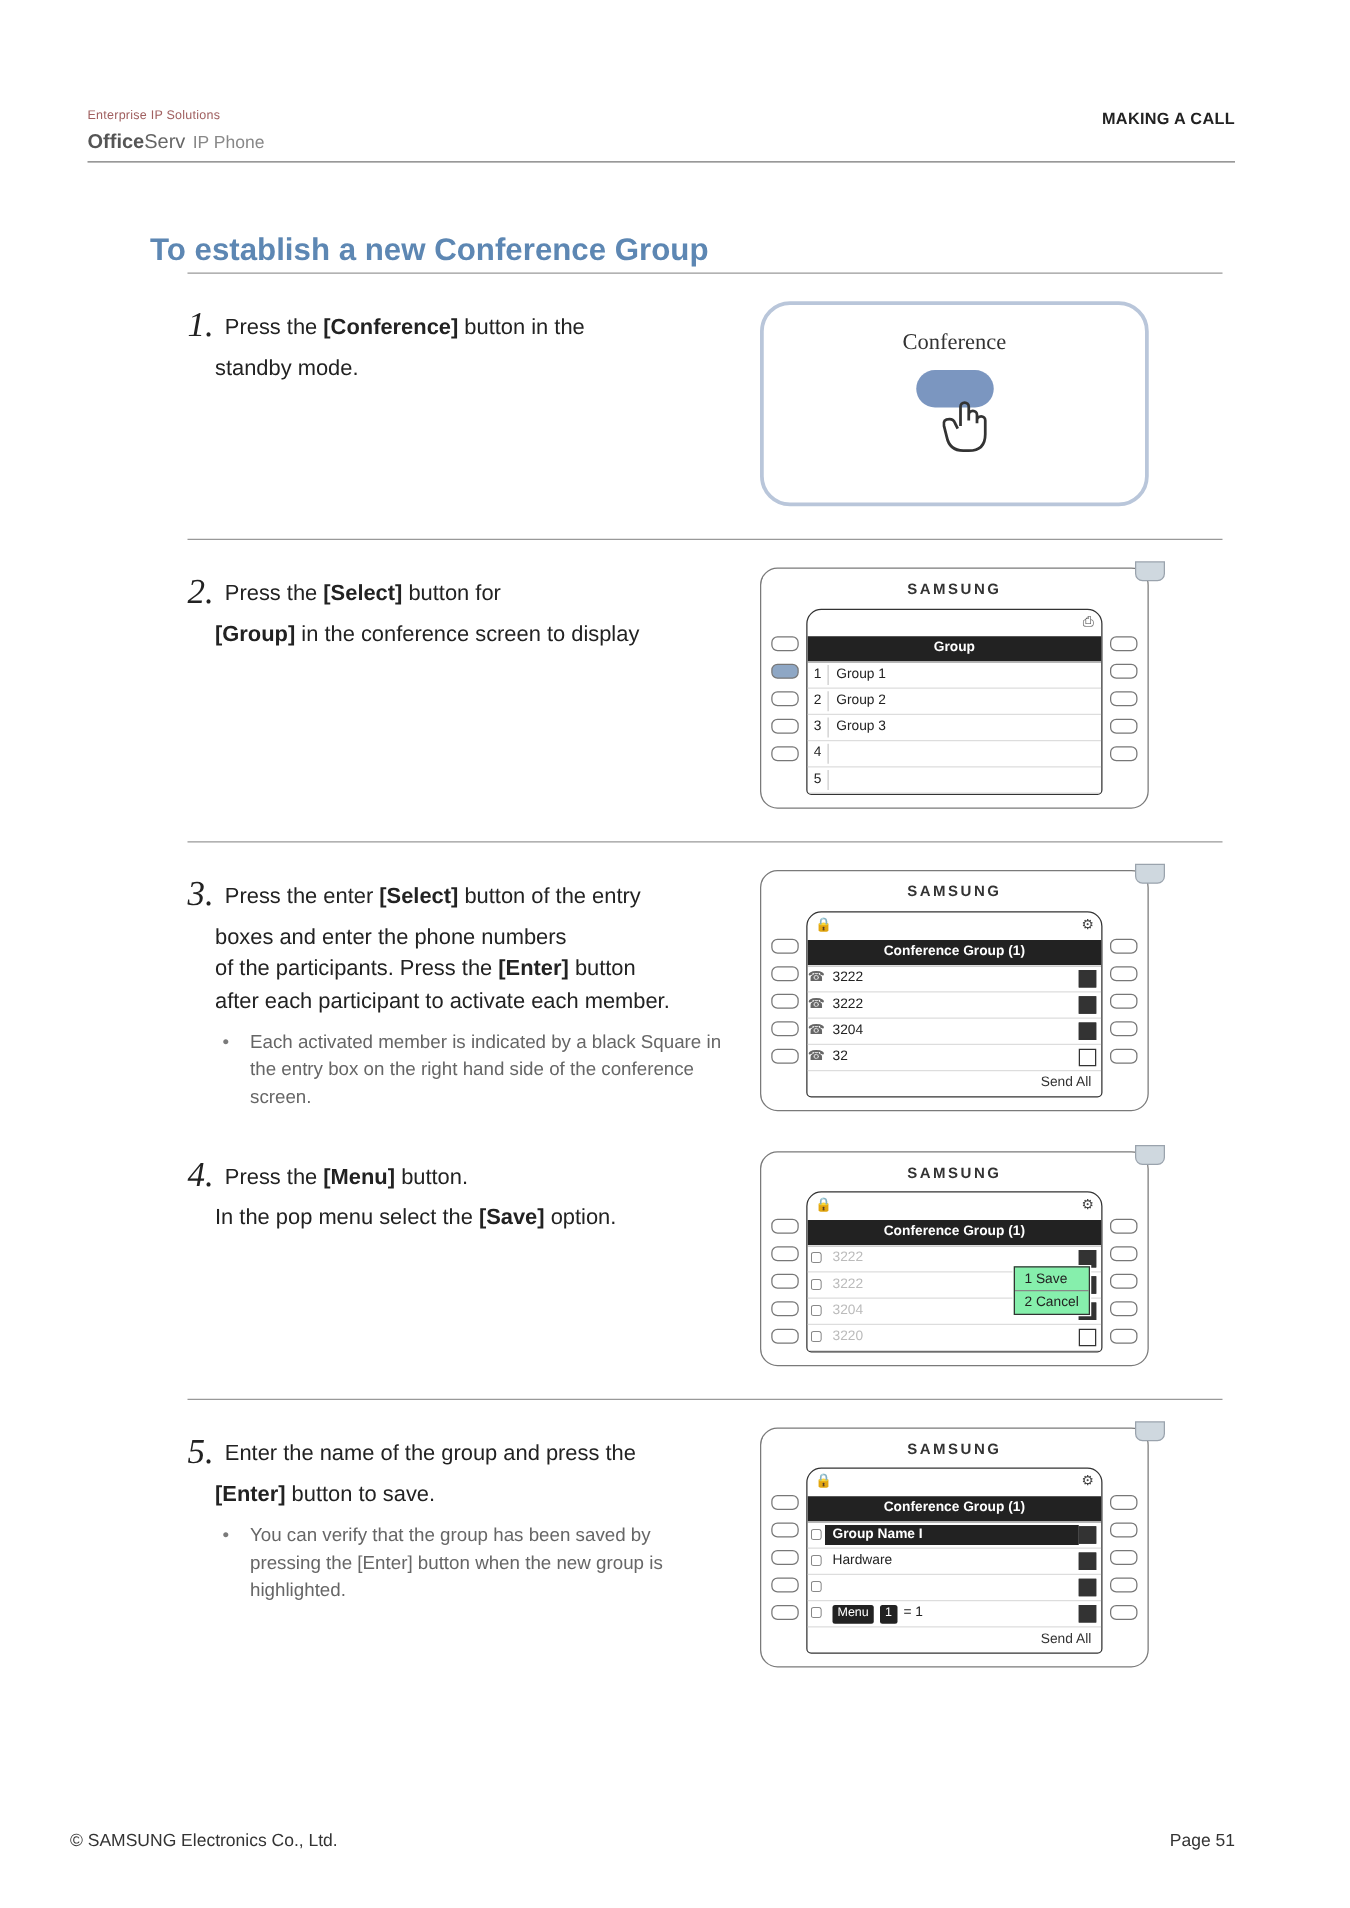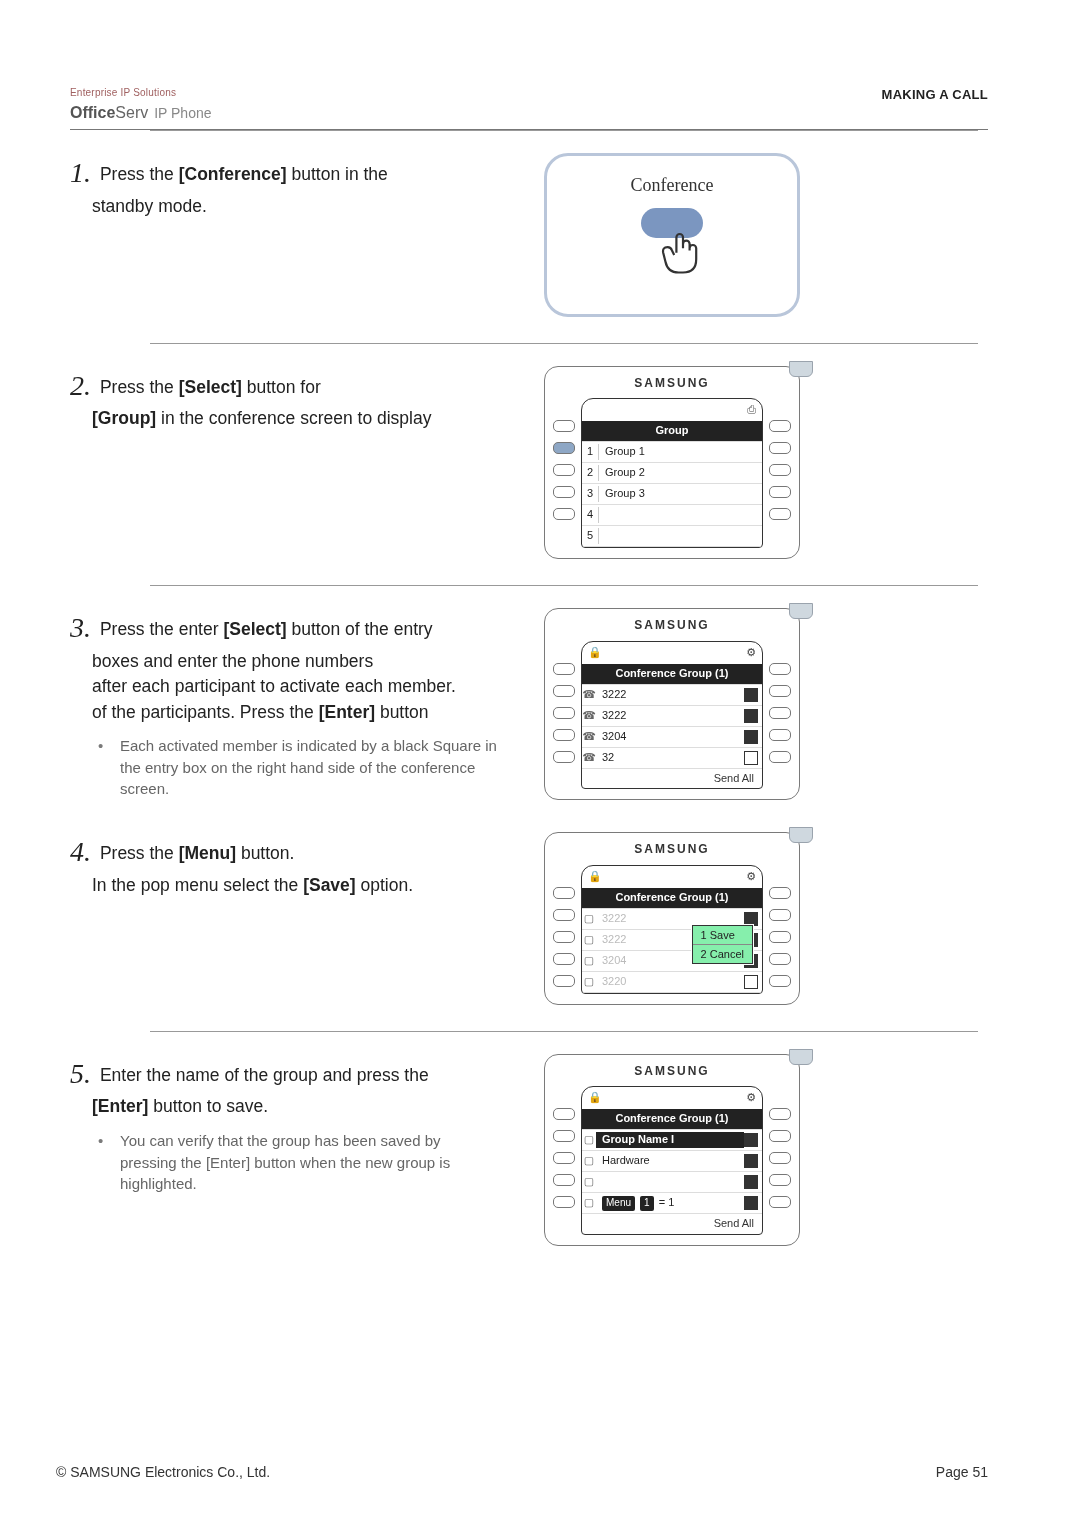--- a/index.html
+++ b/index.html
@@ -38,22 +38,23 @@
     font-weight: 700;
     color: #5d87b3;
     font-size: 25px;
     margin-left: 50px;
   }
 
   
   .step {
     display: grid;
     grid-template-columns: 430px 320px;
-    column-gap: 44px;
+    column-gap: 28px;
     align-items: flex-start;
+    margin-left: 80px;
     padding-top: 22px;
     padding-bottom: 26px;
   }
   .sep {
     border-top: 1px solid #999;
     margin-left: 80px;
     margin-right: 10px;
   }
   .step-text { font-size: 17.5px; color: #222; }
   .step-num  {
@@ -70,21 +71,21 @@
     grid-template-columns: 22px 1fr;
     margin-top: 10px;
     margin-left: 28px;
     font-size: 15px;
     color: #666;
   }
   .bullet .dot { color: #7a7a7a; }
   .indent { margin-left: 22px; display: block; }
 
   
-  .shot { width: 256px; }
+  .shot { width: 311px; }
   .conf-btn-wrap {
     border: 3px solid #b9c6da; border-radius: 24px;
     padding: 16px 30px 12px; display:flex; flex-direction:column;
     align-items:center; gap:10px;
   }
   .conf-label { font-family: Georgia, serif; font-size:18px; color:#333; }
   .pill {
     width: 62px; height: 30px; border-radius: 16px;
     background: #7b96c0; position: relative;
   }
@@ -149,20 +150,21 @@
   <div class="hdr">
     <div>
       <div class="brand-small">Enterprise IP Solutions</div>
       <span class="brand-big">
         <b>Office</b><span>Serv</span><span class="brand-sub"> IP Phone</span>
       </span>
     </div>
     <div class="hdr-right">MAKING A CALL</div>
   </div>
 
+  <div class="heading">To establish a new Conference Group</div>
 
   <div class="sep"></div>
   <div class="step">
     <div class="step-text">
       <span class="step-num">1.</span>
       <span>Press the </span>
       <span class="bold">[Conference]</span>
       <span> button in the</span>
       <span class="indent">standby mode.</span>
     </div>
@@ -249,24 +251,24 @@
   </div>
 
   <div class="sep"></div>
   <div class="step">
     <div class="step-text">
       <span class="step-num">3.</span>
       <span>Press the enter </span>
       <span class="bold">[Select]</span>
       <span> button of the entry</span>
       <span class="indent">boxes and enter the phone numbers</span>
-      <span class="indent">after each participant to activate each member.</span>
       <span class="indent">
         <span>of the participants. Press the </span><span class="bold">[Enter]</span><span> button</span>
       </span>
+      <span class="indent">after each participant to activate each member.</span>
       <div class="bullet">
         <span class="dot">•</span>
         <span>Each activated member is indicated by a black Square in the entry box on the right hand side of the conference screen.</span>
       </div>
     </div>
     <div class="shot">
       <div class="phone">
         <div class="tab"></div>
         <div class="brand">SAMSUNG</div>
         <div class="body">

